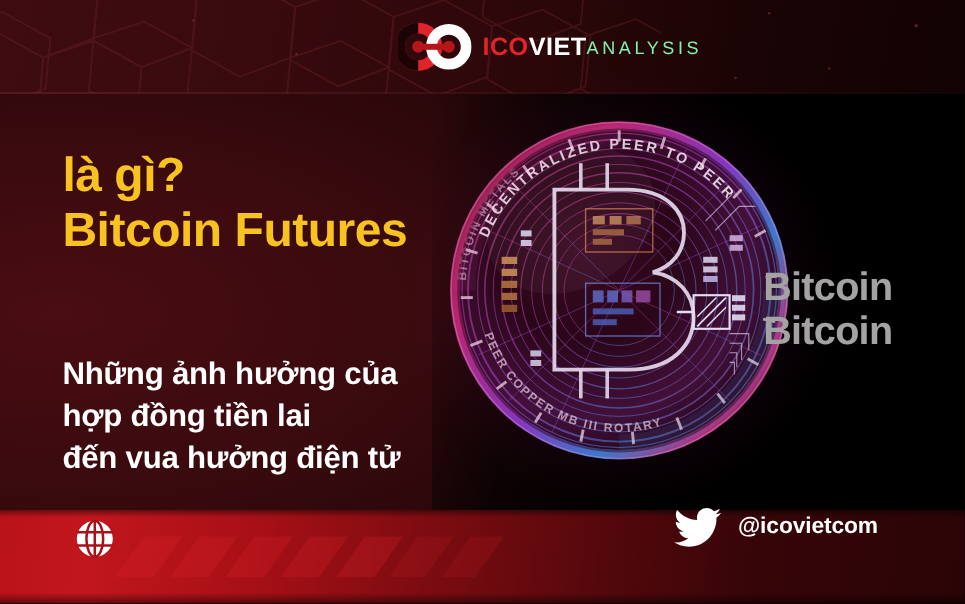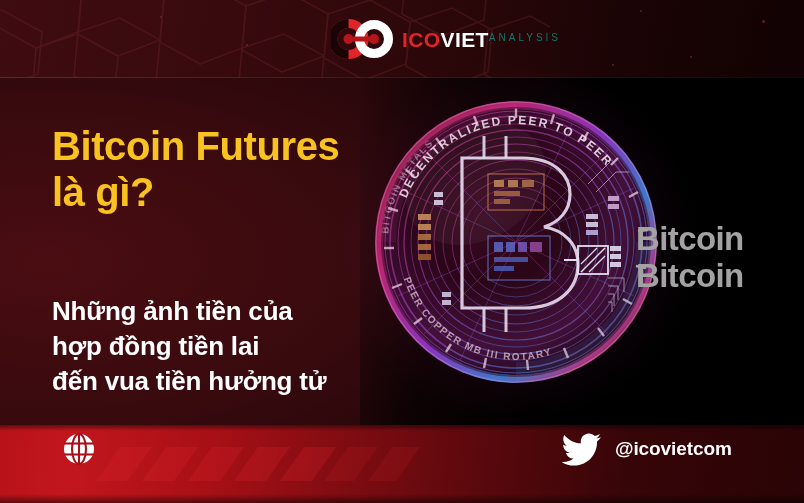--- a/index.html
+++ b/index.html
@@ -77,22 +77,22 @@
   }
   .logo-line1 {
     font-size: 21px;
     font-weight: bold;
     letter-spacing: 0.4px;
     white-space: nowrap;
   }
   .logo-ico { color: #e0242a; }
   .logo-viet { color: #ffffff; }
   .logo-line2 {
-    font-size: 10px;
-    color: #0f766e;
+    font-size: 15px;
+    color: #86efac;
     letter-spacing: 3.0px;
     margin-top: 4px;
     white-space: nowrap;
   }
 
   
   .coin-wrap {
     position: absolute;
     left: 372px; top: 96px;
     width: 288px; height: 292px;
@@ -180,21 +180,21 @@
     line-height: 1.16;
     letter-spacing: -0.1px;
     white-space: nowrap;
   }
   .f-text-2 {
     display: flex;
     flex-direction: column;
   }
   #f-web  { left: 62px;  top: 449px; transform: translateY(-50%); }
   #f-tg   { left: 278px; top: 449px; transform: translateY(-50%); }
-  #f-tw   { left: 562px; top: 449px; transform: translateY(-50%); }
+  #f-tw   { left: 562px; top: 439px; transform: translateY(-50%); }
 </style>
 </head>
 <body>
 
 <div id="banner">
 
   <div class="bg-base"></div>
   <div class="bg-black-right"></div>
 
   <div class="header-band">
@@ -425,28 +425,28 @@
         <path d="M6 146 A138 138 0 0 1 144 8 L144 26 A120 120 0 0 0 24 146 Z" fill="#ff5ac8" opacity="0.08"></path>
         <path d="M282 146 A138 138 0 0 1 144 284 L144 266 A120 120 0 0 0 264 146 Z" fill="#4fa8ff" opacity="0.10"></path>
       </g>
 
       <circle cx="144" cy="146" r="140" fill="none" stroke="#f2a7d6" stroke-width="1.2" opacity="0.35"></circle>
       <circle cx="144" cy="146" r="134" fill="none" stroke="#2b0a1c" stroke-width="2" opacity="0.5"></circle>
     </svg>
   </div>
 
   <div class="headline">
+    <div>là gì?</div>
     <div>Bitcoin Futures</div>
-    <div>là gì?</div>
   </div>
 
   <div class="subcopy">
-    <div>Những ảnh tiền của</div>
+    <div>Những ảnh hưởng của</div>
     <div>hợp đồng tiền lai</div>
-    <div>đến vua tiền hưởng tử</div>
+    <div>đến vua hưởng điện tử</div>
   </div>
 
   <div class="right-label">
     <div>Bitcoin</div>
     <div>Bitcoin</div>
   </div>
 
   <div class="footer">
     <div class="footer-stripes">
       <svg width="470" height="78" viewBox="0 0 470 78" xmlns="http://www.w3.org/2000/svg">

